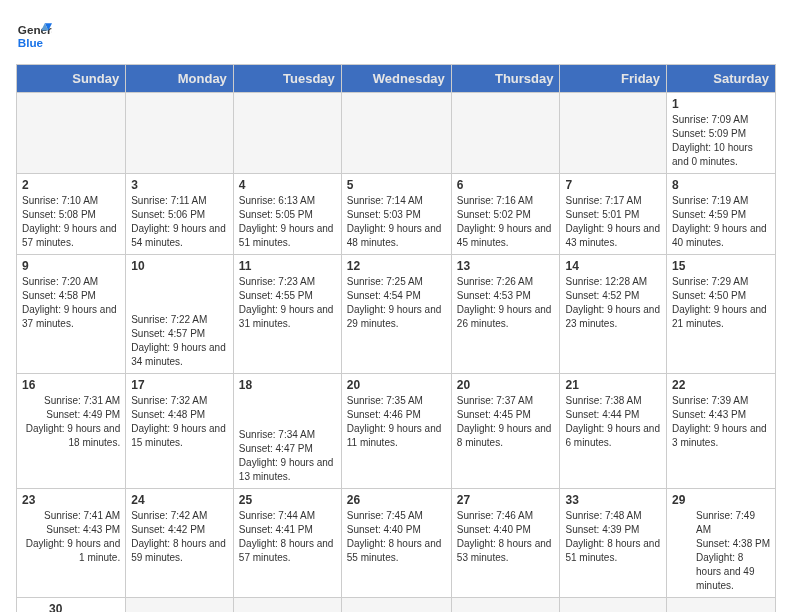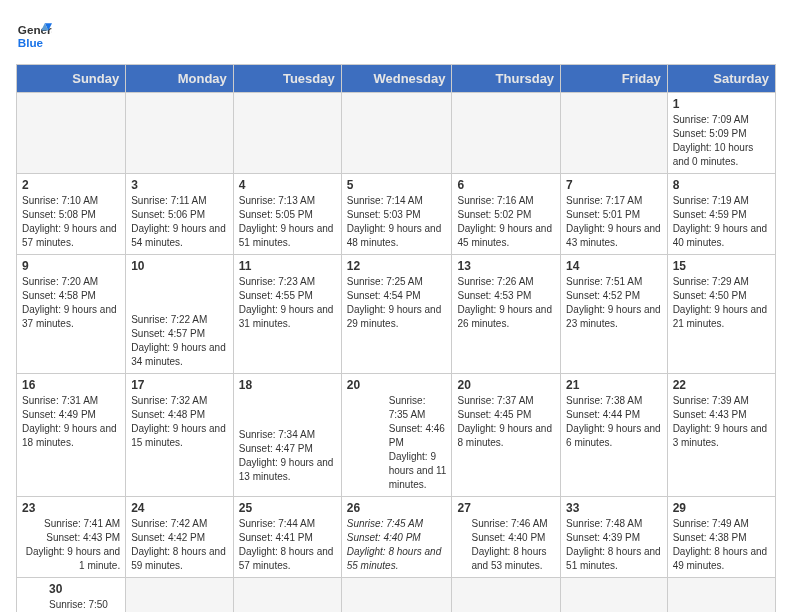--- a/index.html
+++ b/index.html
@@ -132,21 +132,21 @@
 Daylight: 9 hours and 57 minutes.</div>
         </td>
         <td>
           <span class="day-number">3</span>
           <div class="day-info" style="white-space: pre-line;">Sunrise: 7:11 AM
 Sunset: 5:06 PM
 Daylight: 9 hours and 54 minutes.</div>
         </td>
         <td>
           <span class="day-number">4</span>
-          <div class="day-info" style="white-space: pre-line;">Sunrise: 7:13 AM
+          <div class="day-info" style="white-space: pre-line;">Sunrise: 6:13 AM
 Sunset: 5:05 PM
 Daylight: 9 hours and 51 minutes.</div>
         </td>
         <td>
           <span class="day-number">5</span>
           <div class="day-info" style="white-space: pre-line;">Sunrise: 7:14 AM
 Sunset: 5:03 PM
 Daylight: 9 hours and 48 minutes.</div>
         </td>
         <td>
@@ -194,53 +194,53 @@
 Daylight: 9 hours and 29 minutes.</div>
         </td>
         <td>
           <span class="day-number">13</span>
           <div class="day-info" style="white-space: pre-line;">Sunrise: 7:26 AM
 Sunset: 4:53 PM
 Daylight: 9 hours and 26 minutes.</div>
         </td>
         <td>
           <span class="day-number">14</span>
-          <div class="day-info" style="white-space: pre-line;">Sunrise: 7:51 AM
+          <div class="day-info" style="white-space: pre-line;">Sunrise: 12:28 AM
 Sunset: 4:52 PM
 Daylight: 9 hours and 23 minutes.</div>
         </td>
         <td>
           <span class="day-number">15</span>
           <div class="day-info" style="white-space: pre-line;">Sunrise: 7:29 AM
 Sunset: 4:50 PM
 Daylight: 9 hours and 21 minutes.</div>
         </td>
       </tr>
       <tr>
         <td>
           <span class="day-number">16</span>
-          <div class="day-info" style="white-space: pre-line;">Sunrise: 7:31 AM
+          <div class="day-info" style="white-space: pre-line; text-align: right;">Sunrise: 7:31 AM
 Sunset: 4:49 PM
 Daylight: 9 hours and 18 minutes.</div>
         </td>
         <td>
           <span class="day-number">17</span>
           <div class="day-info" style="white-space: pre-line;">Sunrise: 7:32 AM
 Sunset: 4:48 PM
 Daylight: 9 hours and 15 minutes.</div>
         </td>
         <td>
           <span class="day-number">18</span>
           <div class="day-info" style="white-space: pre-line; margin-top: 36px;">Sunrise: 7:34 AM
 Sunset: 4:47 PM
 Daylight: 9 hours and 13 minutes.</div>
         </td>
         <td>
           <span class="day-number">20</span>
-          <div class="day-info" style="white-space: pre-line; margin-left: 42px;">Sunrise: 7:35 AM
+          <div class="day-info" style="white-space: pre-line;">Sunrise: 7:35 AM
 Sunset: 4:46 PM
 Daylight: 9 hours and 11 minutes.</div>
         </td>
         <td>
           <span class="day-number">20</span>
           <div class="day-info" style="white-space: pre-line;">Sunrise: 7:37 AM
 Sunset: 4:45 PM
 Daylight: 9 hours and 8 minutes.</div>
         </td>
         <td>
@@ -270,39 +270,39 @@
 Daylight: 8 hours and 59 minutes.</div>
         </td>
         <td>
           <span class="day-number">25</span>
           <div class="day-info" style="white-space: pre-line;">Sunrise: 7:44 AM
 Sunset: 4:41 PM
 Daylight: 8 hours and 57 minutes.</div>
         </td>
         <td>
           <span class="day-number">26</span>
-          <div class="day-info" style="white-space: pre-line; font-style: italic;">Sunrise: 7:45 AM
+          <div class="day-info" style="white-space: pre-line;">Sunrise: 7:45 AM
 Sunset: 4:40 PM
 Daylight: 8 hours and 55 minutes.</div>
         </td>
         <td>
           <span class="day-number">27</span>
-          <div class="day-info" style="white-space: pre-line; margin-left: 14px;">Sunrise: 7:46 AM
+          <div class="day-info" style="white-space: pre-line;">Sunrise: 7:46 AM
 Sunset: 4:40 PM
 Daylight: 8 hours and 53 minutes.</div>
         </td>
         <td>
           <span class="day-number">33</span>
           <div class="day-info" style="white-space: pre-line;">Sunrise: 7:48 AM
 Sunset: 4:39 PM
 Daylight: 8 hours and 51 minutes.</div>
         </td>
         <td>
           <span class="day-number">29</span>
-          <div class="day-info" style="white-space: pre-line;">Sunrise: 7:49 AM
+          <div class="day-info" style="white-space: pre-line; margin-left: 24px;">Sunrise: 7:49 AM
 Sunset: 4:38 PM
 Daylight: 8 hours and 49 minutes.</div>
         </td>
       </tr>
       <tr>
         <td>
           <span class="day-number">30</span>
           <div class="day-info" style="white-space: pre-line;">Sunrise: 7:50 AM
 Sunset: 4:38 PM
 Daylight: 8 hours and 47 minutes.</div>

